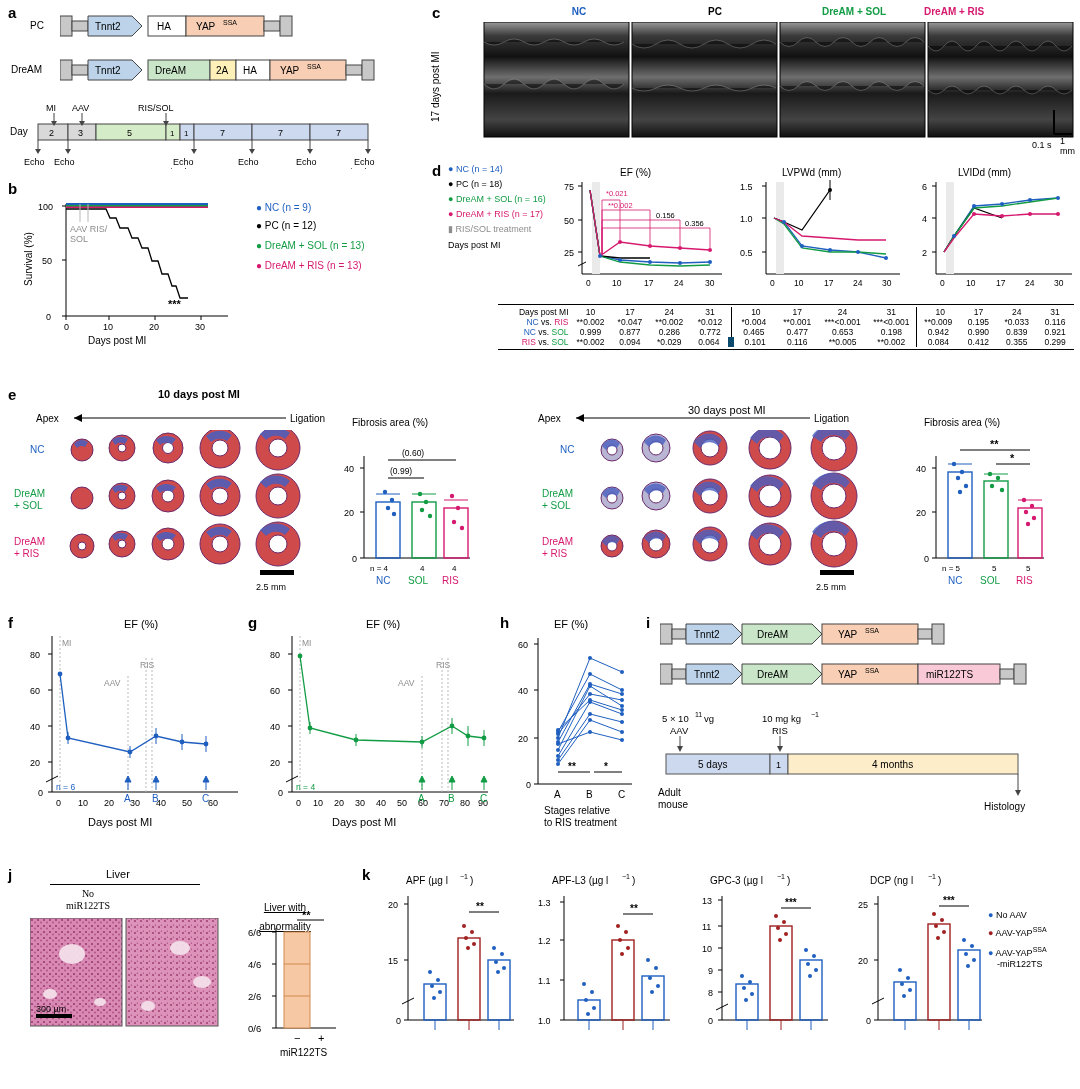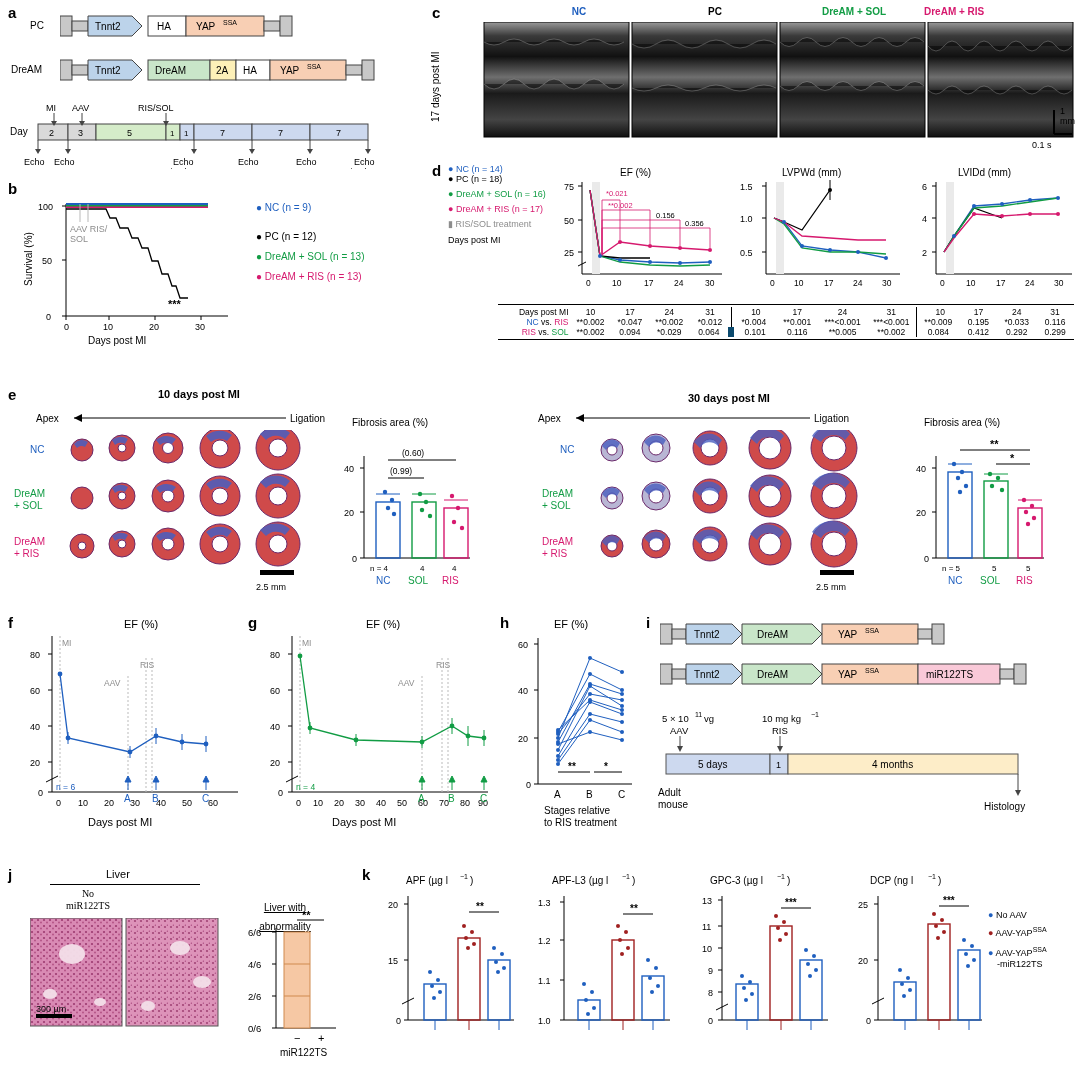--- a/index.html
+++ b/index.html
@@ -142,21 +142,21 @@
     <polyline points="48,23 88,23 92,32 98,32 102,42 110,42 114,52 120,52 124,62 130,62 134,75 140,75 144,88 150,88 154,100 158,100 162,112 166,112 170,112" fill="none" stroke="#000" stroke-width="1.3"></polyline>
     <text x="122" y="14" font-size="9" fill="#8d8d8d" font-family="Liberation Sans"></text>
     <text x="52" y="46" font-size="9" fill="#8d8d8d" font-family="Liberation Sans">AAV RIS/</text>
     <text x="52" y="56" font-size="9" fill="#8d8d8d" font-family="Liberation Sans">SOL</text>
     <line x1="62" y1="18" x2="62" y2="36" stroke="#b9b9b9"></line>
     <line x1="70" y1="18" x2="70" y2="36" stroke="#b9b9b9"></line>
     <text x="150" y="122" font-size="11" font-weight="bold" font-family="Liberation Sans">***</text>
   </svg>
 
   <div style="position:absolute;left:248px;top:22px;">
-    <div class="t" style="margin-bottom:18px;"><span style="color:#1f5fbf;">● </span><span class="blue">NC (n = 9)</span></div>
+    <div class="t" style="margin-bottom:7px;"><span style="color:#1f5fbf;">● </span><span class="blue">NC (n = 9)</span></div>
     <div class="t" style="margin-bottom:9px;"><span style="color:#000;">● </span><span>PC (n = 12)</span></div>
     <div class="t" style="margin-bottom:9px;"><span style="color:#119c44;">● </span><span class="green">DreAM + SOL (n = 13)</span></div>
     <div class="t"><span style="color:#d6196e;">● </span><span class="pink">DreAM + RIS (n = 13)</span></div>
   </div>
 </div>
 
 <div class="fig" style="left:432px;top:4px;width:646px;height:155px;">
   <div class="lbl" style="position:absolute;left:0;top:0;">c</div>
   <div class="t" style="position:absolute;left:82px;top:2px;width:130px;text-align:center;color:#1f5fbf;font-weight:bold;">NC</div>
   <div class="t" style="position:absolute;left:218px;top:2px;width:130px;text-align:center;font-weight:bold;">PC</div>
@@ -188,29 +188,29 @@
         <path d="M178 66 q12 6 24 0 q12 -6 24 0 q12 6 24 0 q12 -6 24 0 q12 6 24 0 q12 -6 24 0"></path>
         <path d="M326 20 q9 9 18 0 q9 -9 18 0 q9 9 18 0 q9 -9 18 0 q9 9 18 0 q9 -9 18 0 q9 9 18 0 q9 -9 18 0"></path>
         <path d="M326 64 q9 9 18 0 q9 -9 18 0 q9 9 18 0 q9 -9 18 0 q9 9 18 0 q9 -9 18 0 q9 9 18 0 q9 -9 18 0"></path>
         <path d="M474 24 q8 10 16 0 q8 -10 16 0 q8 10 16 0 q8 -10 16 0 q8 10 16 0 q8 -10 16 0 q8 10 16 0 q8 -10 16 0 q8 10 16 0"></path>
         <path d="M474 68 q8 8 16 0 q8 -8 16 0 q8 8 16 0 q8 -8 16 0 q8 8 16 0 q8 -8 16 0 q8 8 16 0 q8 -8 16 0 q8 8 16 0"></path>
       </g>
     </g>
     <line x1="600" y1="88" x2="600" y2="112" stroke="#000" stroke-width="2"></line>
     <line x1="600" y1="112" x2="618" y2="112" stroke="#000" stroke-width="2"></line>
   </svg>
-  <div class="t9" style="position:absolute;left:628px;top:102px;">1 mm</div>
+  <div class="t9" style="position:absolute;left:628px;top:132px;">1 mm</div>
   <div class="t9" style="position:absolute;left:600px;top:136px;">0.1 s</div>
 </div>
 
 <div class="fig" style="left:432px;top:162px;width:646px;height:220px;">
   <div class="lbl" style="position:absolute;left:0;top:0;">d</div>
 
   <div style="position:absolute;left:16px;top:2px;width:110px;">
-    <div class="t9 blue" style="">● <span>NC (n = 14)</span></div>
+    <div class="t9 blue" style="margin-bottom:5px;">● <span>NC (n = 14)</span></div>
     <div class="t9" style="margin-bottom:5px;">● <span>PC (n = 18)</span></div>
     <div class="t9 green" style="margin-bottom:5px;">● <span>DreAM + SOL (n = 16)</span></div>
     <div class="t9 pink" style="margin-bottom:5px;">● <span>DreAM + RIS (n = 17)</span></div>
     <div class="t9 gray" style="margin-bottom:3px;">▮ <span>RIS/SOL treatment</span></div>
     <div class="t9" style="margin-top:6px;">Days post MI</div>
   </div>
 
   <svg style="position:absolute;left:118px;top:4px;" width="180" height="130">
     <text x="70" y="10" font-size="10" font-family="Liberation Sans">EF (%)</text>
     <line x1="32" y1="108" x2="172" y2="108" stroke="#000"></line>
@@ -360,43 +360,58 @@
         <td class="ctr">*0.004</td>
         <td class="ctr">**0.001</td>
         <td class="ctr">***&lt;0.001</td>
         <td class="ctr" style="border-right:1px solid #000;">***&lt;0.001</td>
         <td class="ctr">**0.009</td>
         <td class="ctr">0.195</td>
         <td class="ctr">*0.033</td>
         <td class="ctr">0.116</td>
       </tr>
       <tr>
+        <td class="rowlabel"><span class="blue">NC</span> vs. <span class="green">SOL</span></td>
+        <td class="ctr">0.999</td>
+        <td class="ctr">0.877</td>
+        <td class="ctr">0.286</td>
+        <td class="ctr" style="border-right:1px solid #000;">0.772</td>
+        <td class="ctr">0.465</td>
+        <td class="ctr">0.477</td>
+        <td class="ctr">0.653</td>
+        <td class="ctr" style="border-right:1px solid #000;">0.198</td>
+        <td class="ctr">0.942</td>
+        <td class="ctr">0.990</td>
+        <td class="ctr">0.839</td>
+        <td class="ctr">0.921</td>
+      </tr>
+      <tr>
         <td class="rowlabel"><span class="pink">RIS</span> vs. <span class="green">SOL</span></td>
         <td class="ctr">**0.002</td>
         <td class="ctr">0.094</td>
         <td class="ctr">*0.029</td>
         <td class="ctr" style="border-right:6px solid #0c4a6e;">0.064</td>
         <td class="ctr">0.101</td>
         <td class="ctr">0.116</td>
         <td class="ctr">**0.005</td>
         <td class="ctr" style="border-right:1px solid #000;">**0.002</td>
         <td class="ctr">0.084</td>
         <td class="ctr">0.412</td>
-        <td class="ctr">0.292</td>
+        <td class="ctr">0.355</td>
         <td class="ctr">0.299</td>
       </tr>
     </tbody>
       </table>
   </div>
 </div>
 
 <div class="fig" style="left:8px;top:386px;width:1064px;height:220px;">
   <div class="lbl" style="position:absolute;left:0;top:0;">e</div>
   <div class="t11" style="position:absolute;left:150px;top:2px;font-weight:bold;">10 days post MI</div>
-  <div class="t11" style="position:absolute;left:680px;top:6px;font-weight:bold;">30 days post MI</div>
+  <div class="t11" style="position:absolute;left:680px;top:18px;font-weight:normal;">30 days post MI</div>
 
   <svg style="position:absolute;left:28px;top:22px;" width="330" height="20">
     <text x="0" y="14" font-size="10" font-family="Liberation Sans">Apex</text>
     <line x1="38" y1="10" x2="250" y2="10" stroke="#000"></line>
       <polygon points="38,10 46,6 46,14" fill="#000"></polygon>
     <text x="254" y="14" font-size="10" font-family="Liberation Sans">Ligation</text>
   </svg>
   <svg style="position:absolute;left:530px;top:22px;" width="360" height="20">
     <text x="0" y="14" font-size="10" font-family="Liberation Sans">Apex</text>
     <line x1="38" y1="10" x2="272" y2="10" stroke="#000"></line>

